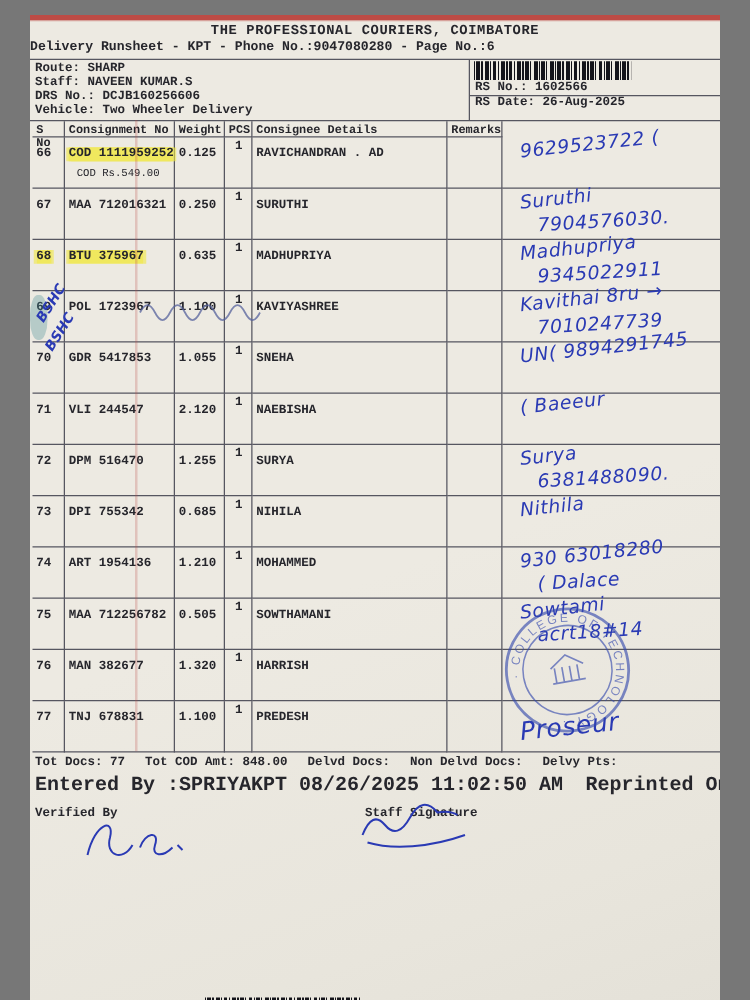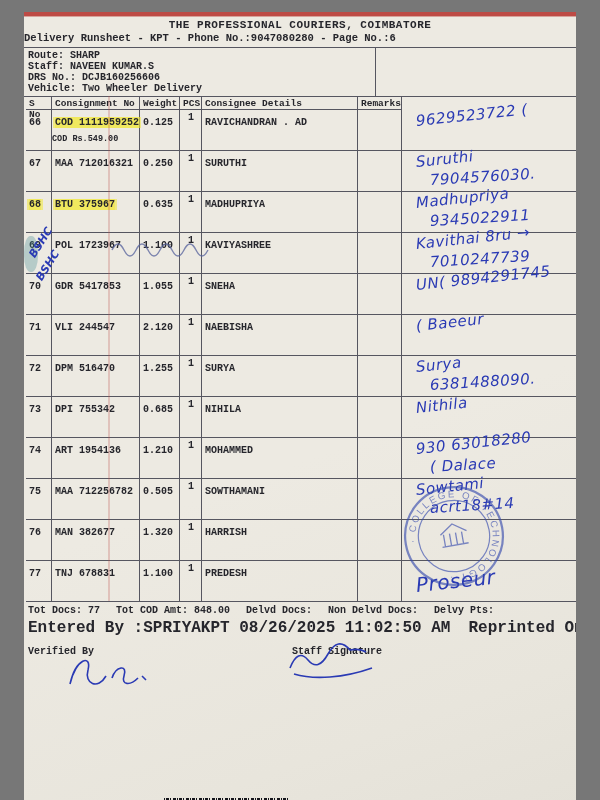--- a/index.html
+++ b/index.html
@@ -20,21 +20,21 @@
   .rsline{padding-left:4px;border-bottom:1px solid var(--bd);}
   .rs2{padding-left:4px;}
   
   #grid{margin-left:2px;width:596px;border-top:0;}
   .gr{display:grid;grid-template-columns:26px 88px 40px 22px 156px 44px 1fr;}
   .gr.head .cell{height:13px;font-size:9.5px;font-weight:700;padding-top:1px;}
   .gr:not(.head) .cell{height:41px;}
   .cell{border-right:1px solid var(--bd);border-bottom:1px solid var(--bd);padding:2px 2px 0 3px;position:relative;box-sizing:border-box;overflow:visible;}
   .cell .t{font-size:10px;font-weight:700;display:inline-block;white-space:nowrap;}
   .c3 .t{display:block;text-align:center;}
-  .note{font-size:8.5px;font-weight:700;margin:4px 0 0 -3px;white-space:nowrap;}
+  .note{font-size:8.5px;font-weight:400;margin:4px 0 0 -3px;white-space:nowrap;text-align:center;}
   .hl{background:rgba(240,232,70,.85);box-shadow:2px 0 0 rgba(240,232,70,.6),-2px 0 0 rgba(240,232,70,.6);}
   .c6{padding-left:8px;}
   .hw{font-family:"DejaVu Sans",sans-serif;font-style:italic;color:var(--blue);font-size:15px;line-height:1.2;white-space:nowrap;transform-origin:left center;letter-spacing:.5px;}
   .hw.big{font-size:20px;margin-top:10px;}
   
   .vline-red{position:absolute;left:84px;top:84px;width:2px;height:505px;background:rgba(186,74,70,.25);}
   .blob{position:absolute;left:0;top:224px;width:14px;height:36px;background:rgba(70,140,148,.33);border-radius:45%;}
   .mnote{position:absolute;color:var(--blue);font-family:"DejaVu Sans",sans-serif;font-style:italic;font-weight:700;font-size:11px;transform:rotate(-58deg);}
   .mnote.n1{left:0px;top:224px;}
   .mnote.n2{left:7px;top:247px;}
@@ -61,20 +61,25 @@
   <div class="title">THE PROFESSIONAL COURIERS, COIMBATORE</div>
   <div class="subtitle">Delivery Runsheet - KPT - Phone No.:9047080280 - Page No.:6</div>
 
   <div class="metabox">
     <div class="mleft">
       <div class="mline"><span>Route:</span> <span>SHARP</span></div>
       <div class="mline b"><span>Staff:</span> <span>NAVEEN KUMAR.S</span></div>
       <div class="mline"><span>DRS No.:</span> <span>DCJB160256606</span></div>
       <div class="mline"><span>Vehicle:</span> <span>Two Wheeler Delivery</span></div>
     </div>
+    <div class="mright">
+      <div class="barcode bc-top"></div>
+      <div class="mline b rsline"><span>RS No.:</span> <span>1602566</span></div>
+      <div class="mline b rs2"><span>RS Date:</span> <span>26-Aug-2025</span></div>
+    </div>
   </div>
 
   <div id="grid">
       <div class="gr head">
         <div class="cell h c0">S No</div>
         <div class="cell h c1">Consignment No</div>
         <div class="cell h c2">Weight</div>
         <div class="cell h c3">PCS</div>
         <div class="cell h c4">Consignee Details</div>
         <div class="cell h c5">Remarks</div>

